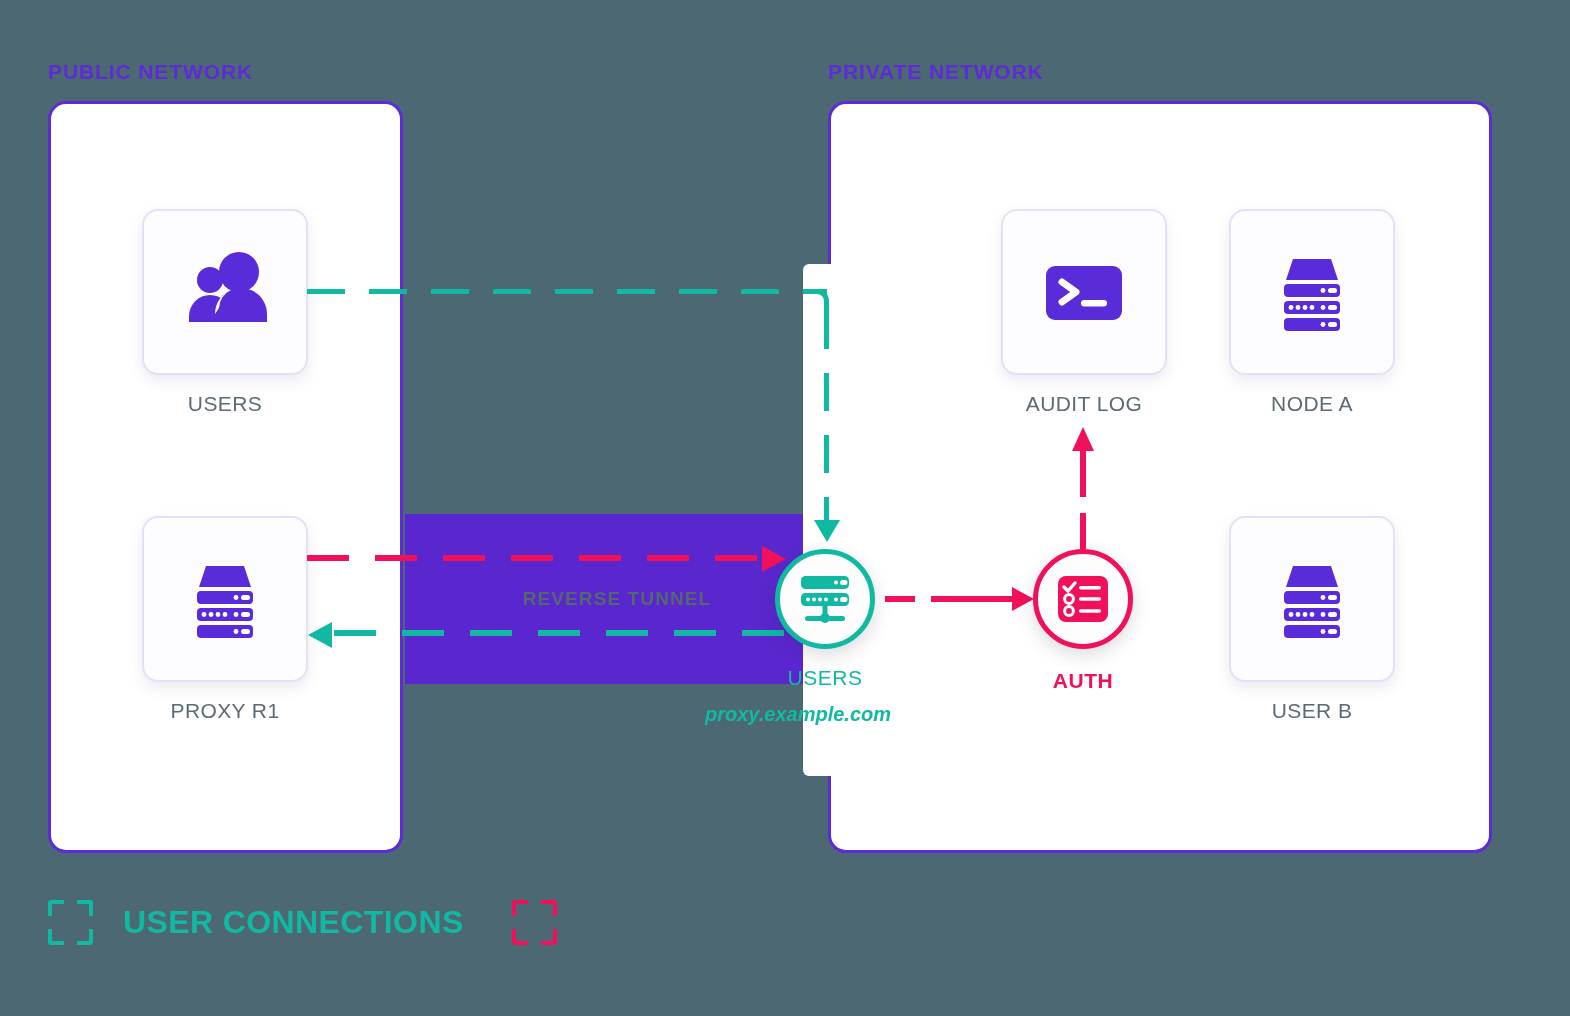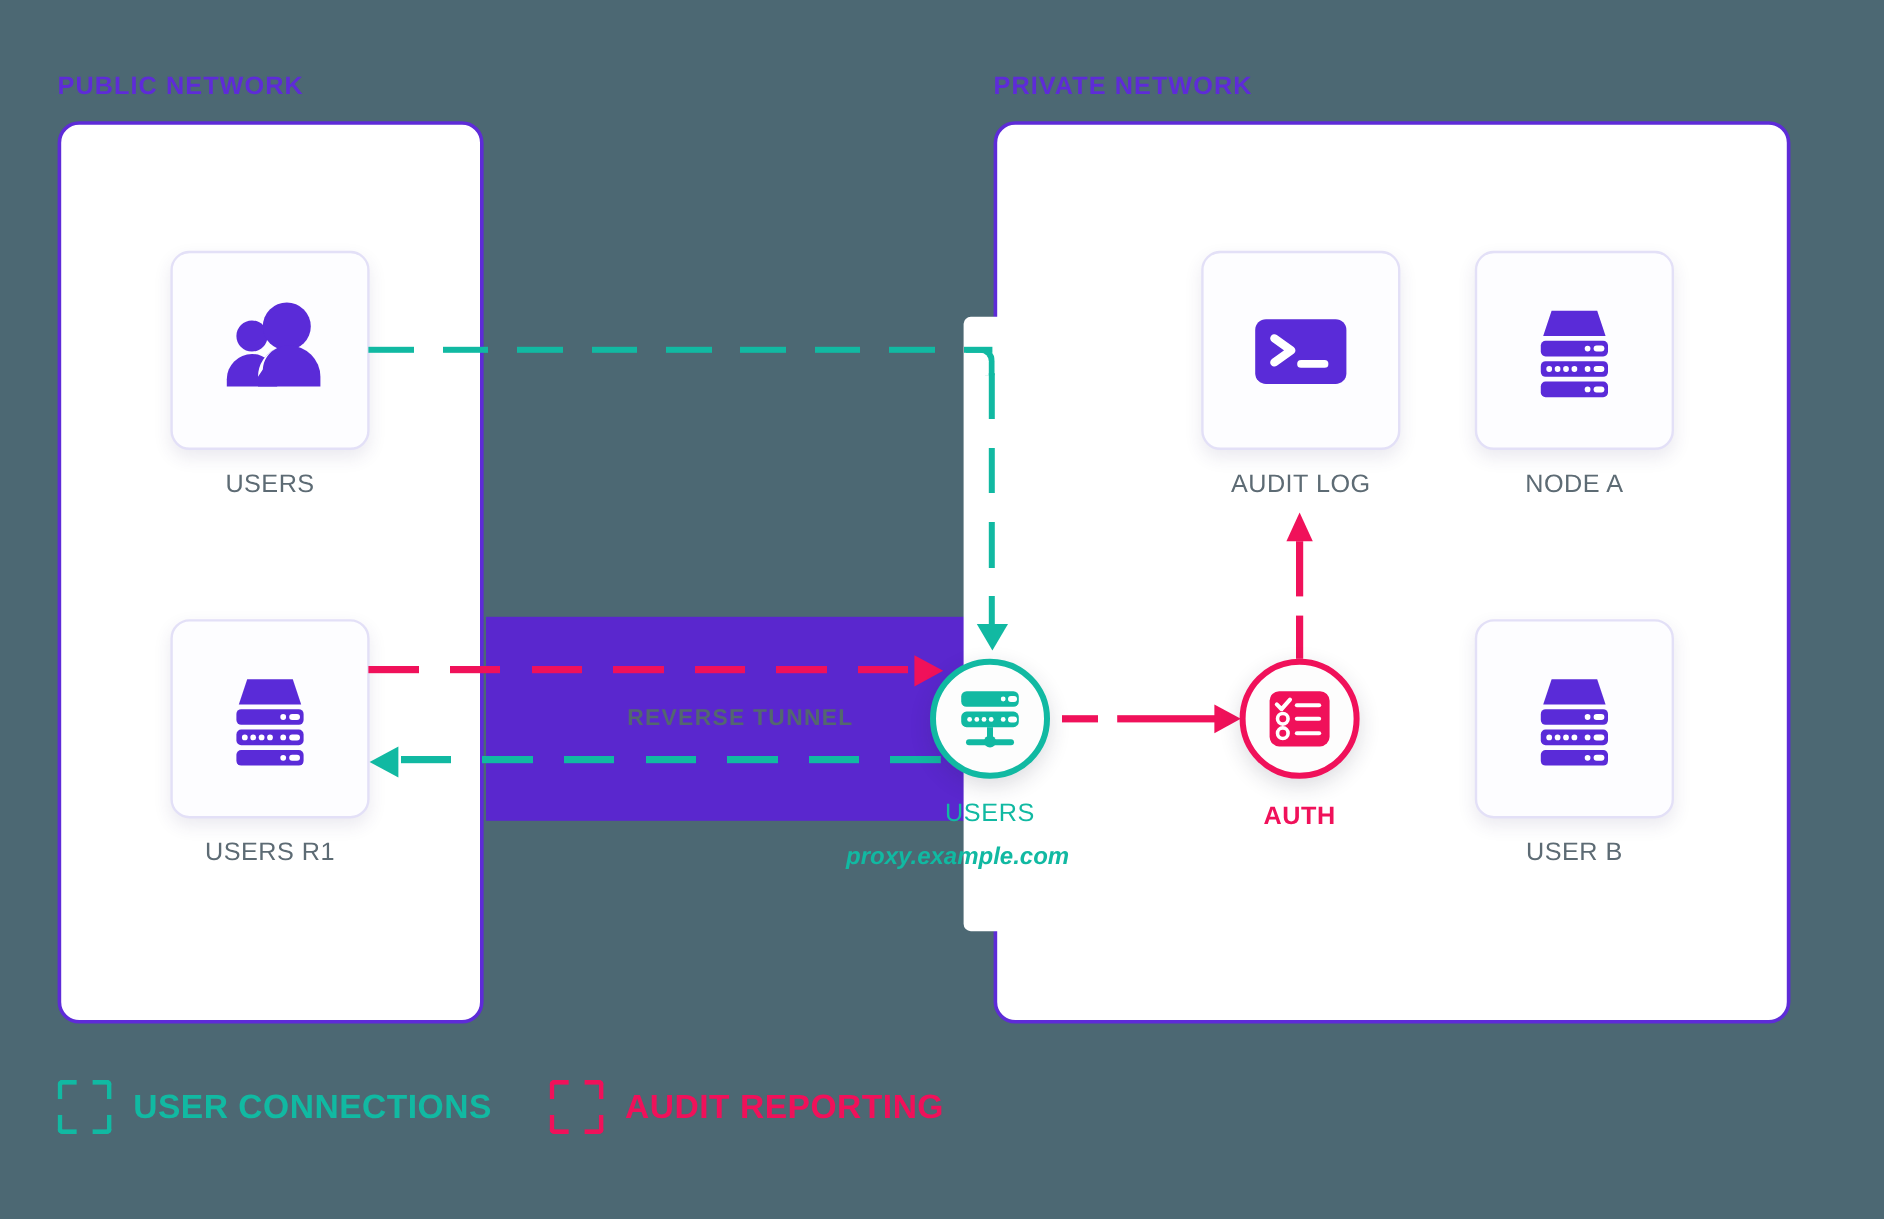--- a/index.html
+++ b/index.html
@@ -251,21 +251,21 @@
     position: relative;
   }
   .legend-swatch span {
     position: absolute; width: 16px; height: 16px;
   }
   .legend-swatch .tl { left:0; top:0; border-left:4px solid currentColor; border-top:4px solid currentColor; border-top-left-radius:4px;}
   .legend-swatch .tr { right:0; top:0; border-right:4px solid currentColor; border-top:4px solid currentColor; border-top-right-radius:4px;}
   .legend-swatch .bl { left:0; bottom:0; border-left:4px solid currentColor; border-bottom:4px solid currentColor; border-bottom-left-radius:4px;}
   .legend-swatch .br { right:0; bottom:0; border-right:4px solid currentColor; border-bottom:4px solid currentColor; border-bottom-right-radius:4px;}
   .legend-text {
-    font-size: 28px; font-weight: bold; letter-spacing: 0.4px;
+    font-size: 32px; font-weight: bold; letter-spacing: 0.4px; margin-left: 12px;
   }
   #legend-user-connections .legend-swatch,
   #legend-user-connections .legend-text { color: #11b9a2; }
   #legend-audit-reporting .legend-swatch,
   #legend-audit-reporting .legend-text { color: #f0115a; }
 </style>
 </head>
 <body>
 
 <div class="stage">
@@ -321,21 +321,21 @@
       <circle cx="59" cy="63.5" r="2.4" fill="#fff"></circle>
         <rect x="64" y="61" width="9" height="5" rx="2.5" fill="#fff"></rect>
       <circle cx="59" cy="80.5" r="2.4" fill="#fff"></circle>
         <rect x="64" y="78" width="9" height="5" rx="2.5" fill="#fff"></rect>
       <circle cx="27" cy="63.5" r="2.4" fill="#fff"></circle>
         <circle cx="34" cy="63.5" r="2.4" fill="#fff"></circle>
       <circle cx="41" cy="63.5" r="2.4" fill="#fff"></circle>
         <circle cx="48" cy="63.5" r="2.4" fill="#fff"></circle>
     </svg>
   </div>
-  <div class="node-label" id="label-node-r1">USERS R1</div>
+  <div class="node-label" id="label-node-r1">PROXY R1</div>
 
   <div class="node-card" id="card-audit-log">
     <svg width="96" height="96" viewBox="0 0 96 96">
       <rect x="10" y="22" width="76" height="54" rx="9" fill="#5a2bd8"></rect>
       <path d="M26 38 L40 48 L26 58" stroke="#fff" stroke-width="7" fill="none" stroke-linecap="round" stroke-linejoin="round"></path>
       <rect x="45" y="56" width="26" height="6.5" rx="3.2" fill="#fff"></rect>
     </svg>
   </div>
   <div class="node-label" id="label-audit-log">AUDIT LOG</div>
 
@@ -422,17 +422,16 @@
       </div>
       <div class="legend-text">USER CONNECTIONS</div>
     </div>
     <div class="legend-item" id="legend-audit-reporting">
       <div class="legend-swatch">
         <span class="tl"></span>
           <span class="tr"></span>
           <span class="bl"></span>
           <span class="br"></span>
       </div>
-      <div class="legend-text">AUDIT REPORTING</div>
     </div>
   </div>
 
 </div>
 
 </body></html>

